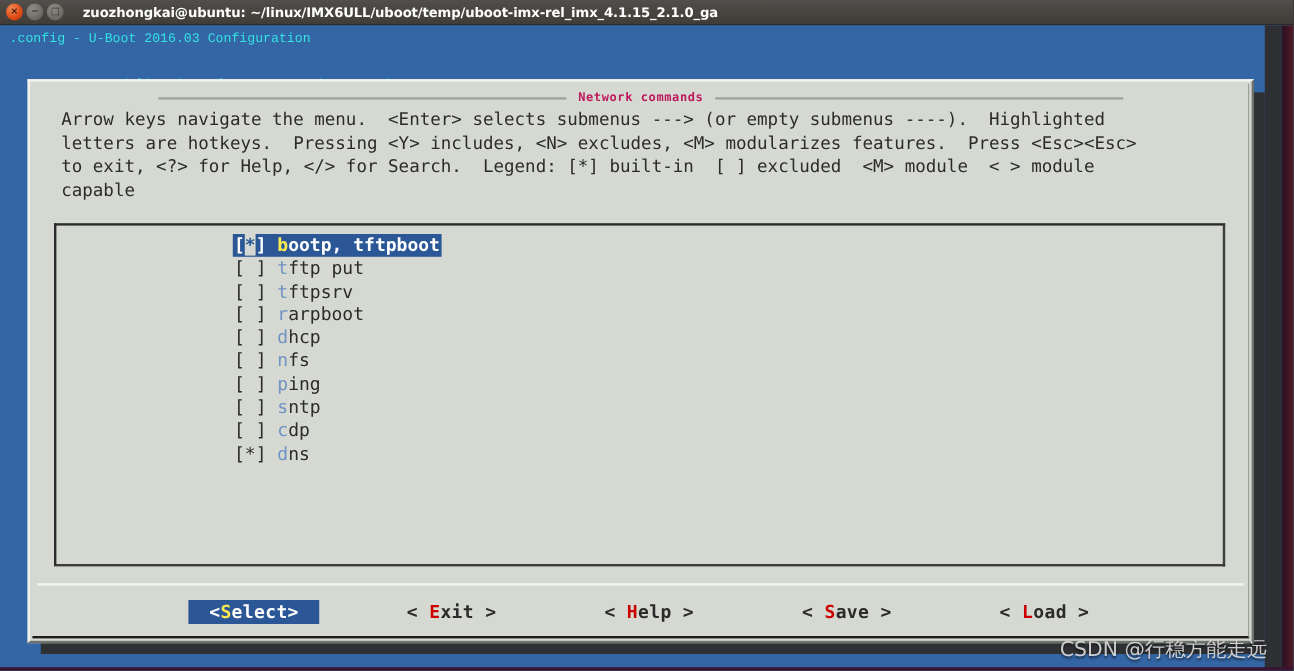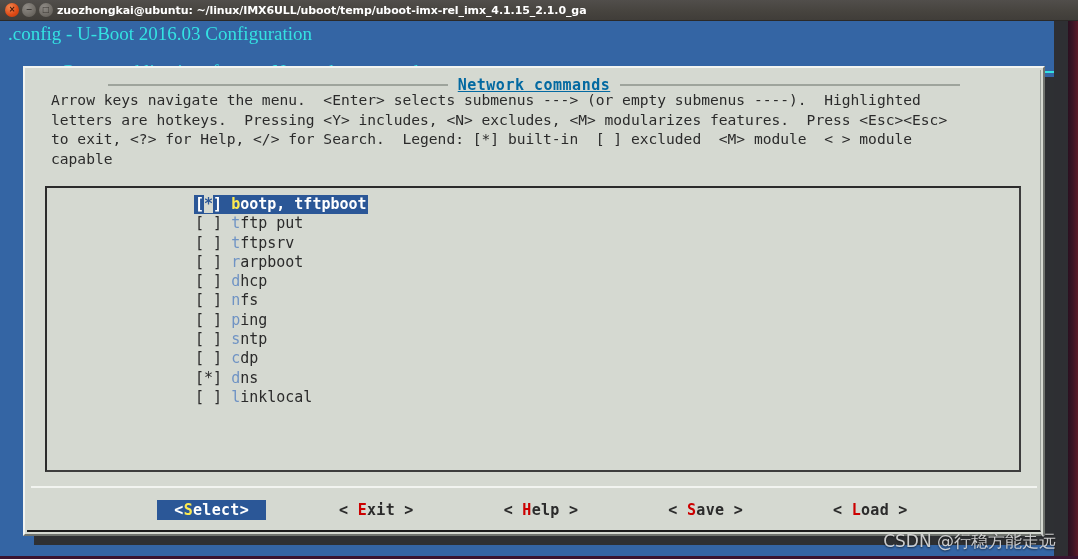--- a/index.html
+++ b/index.html
@@ -57,21 +57,21 @@
   .wbtn.min, .wbtn.max {
     background: radial-gradient(circle at 35% 30%, #8e8a85 0%, #706c66 60%, #5b5751 100%);
     color: #3a3733;
   }
   .wbtn .glyph {
     font-size: 8px;
     font-weight: bold;
     transform: translateY(-0.5px);
   }
   #titlebar .wtitle {
-    margin-left: 4px;
+    margin-left: 16px;
     color: #ffffff;
     font-family: "DejaVu Sans", "Liberation Sans", sans-serif;
     font-size: 11px;
     font-weight: bold;
     letter-spacing: -0.1px;
     white-space: nowrap;
   }
 
   
   #terminal {
@@ -99,24 +99,24 @@
     position: absolute;
     left: 0; bottom: 0;
     width: 1078px; height: 3px;
     background: #3a1430;
   }
 
   
   .hdrline {
     position: absolute;
     color: #34e2e2;
-    font-size: 19px;
+    font-size: 11px;
     line-height: 19px;
     white-space: pre;
-    font-family: Liberation Serif, serif;
+    font-family: Liberation Mono, monospace;
   }
   #hdr1 { left: 8px; top: 3px; }
   #hdr2 { left: 8px; top: 22px; }
   #hdr2 .rule {
     display: inline-block;
     vertical-align: middle;
     height: 2px;
     background: #34e2e2;
     width: 640px;
     margin-left: 8px;
@@ -161,26 +161,25 @@
     align-items: center;
     justify-content: center;
     gap: 10px;
   }
   #dlgtitle .trule {
     height: 2px;
     background: #9ea49c;
     width: 340px;
   }
   #dlgtitle .ttext {
-    color: #0369a1;
-    font-size: 15px;
+    color: #be185d;
+    font-size: 10px;
     font-weight: bold;
     white-space: nowrap;
     letter-spacing: 0.5px;
-    text-decoration: underline;
   }
 
   
   #helptext {
     position: absolute;
     left: 24px;
     top: 20px;
     width: 968px;
     color: #2b2b2b;
     font-size: 14.6px;
@@ -334,21 +333,20 @@
               <div class="mrow sel"><span class="inner"><span>[</span><span class="cur">*</span><span>]</span><span> </span><span class="hk">b</span><span>ootp, tftpboot</span></span></div>
               <div class="mrow"><span class="inner"><span>[ ]</span><span> </span><span class="hk">t</span><span>ftp put</span></span></div>
               <div class="mrow"><span class="inner"><span>[ ]</span><span> </span><span class="hk">t</span><span>ftpsrv</span></span></div>
               <div class="mrow"><span class="inner"><span>[ ]</span><span> </span><span class="hk">r</span><span>arpboot</span></span></div>
               <div class="mrow"><span class="inner"><span>[ ]</span><span> </span><span class="hk">d</span><span>hcp</span></span></div>
               <div class="mrow"><span class="inner"><span>[ ]</span><span> </span><span class="hk">n</span><span>fs</span></span></div>
               <div class="mrow"><span class="inner"><span>[ ]</span><span> </span><span class="hk">p</span><span>ing</span></span></div>
               <div class="mrow"><span class="inner"><span>[ ]</span><span> </span><span class="hk">s</span><span>ntp</span></span></div>
               <div class="mrow"><span class="inner"><span>[ ]</span><span> </span><span class="hk">c</span><span>dp</span></span></div>
               <div class="mrow"><span class="inner"><span>[*]</span><span> </span><span class="hk">d</span><span>ns</span></span></div>
-              <div class="mrow"><span class="inner"><span>[ ]</span><span> </span><span class="hk">l</span><span>inklocal</span></span></div>
             </div>
         </div>
 
         <div id="btnsep"></div>
 
         <div id="buttons">
             <div class="btn sel"><span>&lt;</span><span class="hk">S</span><span>elect&gt;</span></div>
             <div class="btn"><span>&lt; </span><span class="hk">E</span><span>xit &gt;</span></div>
             <div class="btn"><span>&lt; </span><span class="hk">H</span><span>elp &gt;</span></div>
             <div class="btn"><span>&lt; </span><span class="hk">S</span><span>ave &gt;</span></div>

